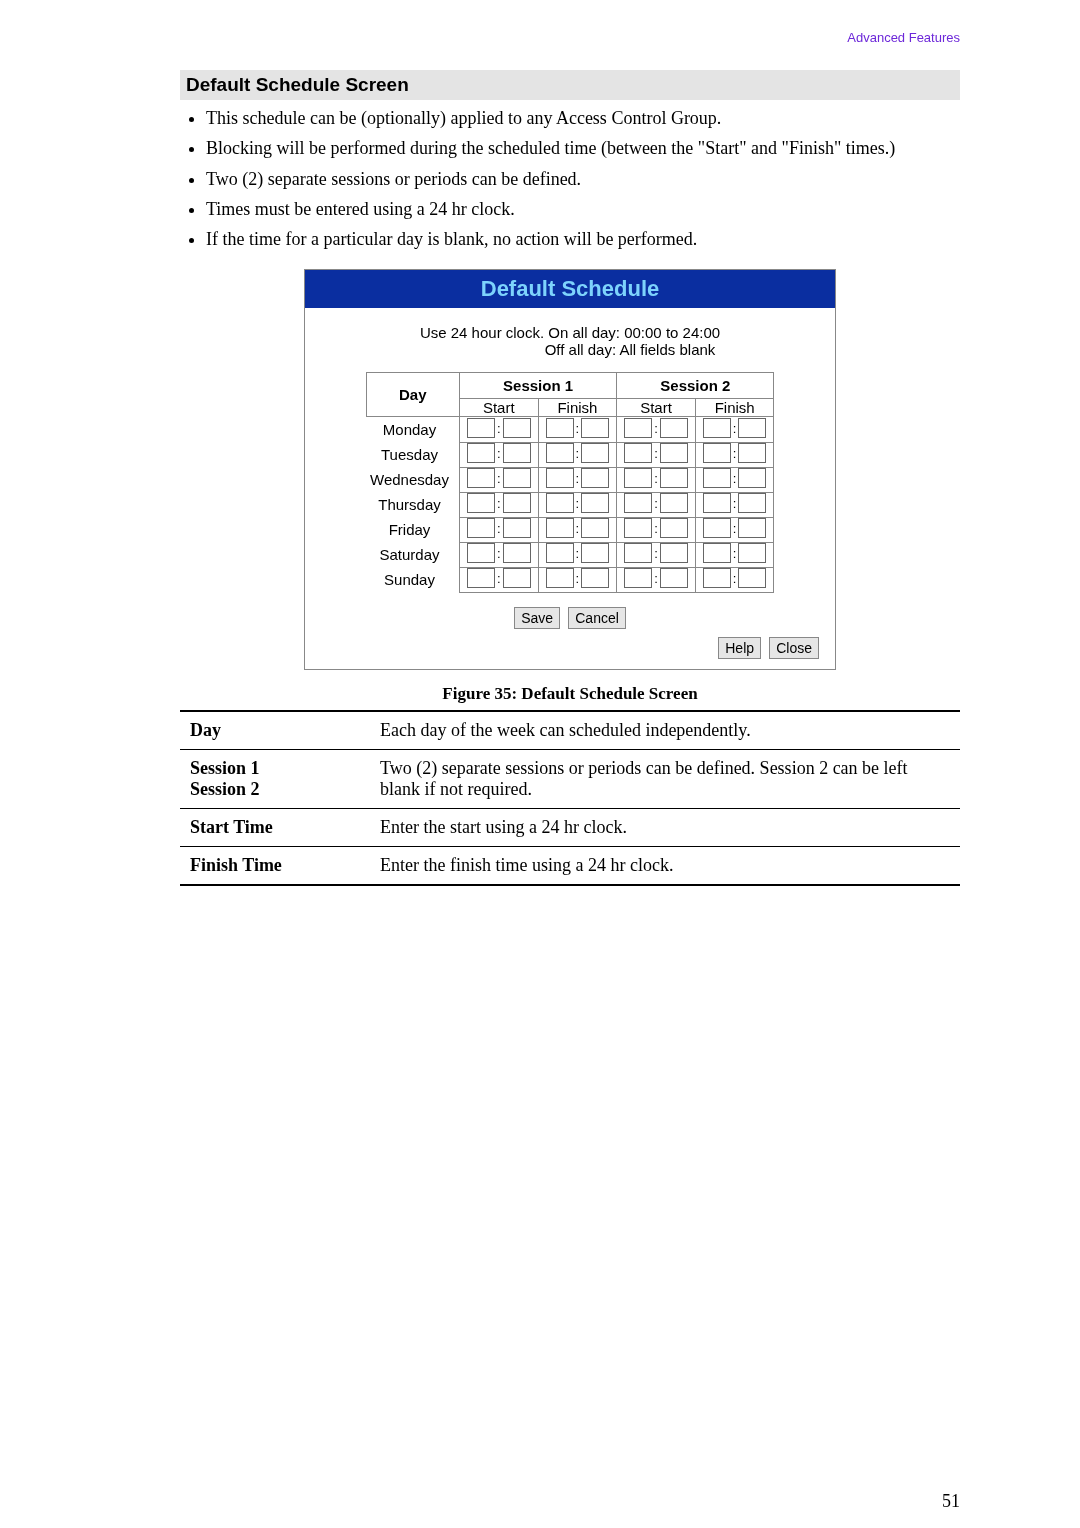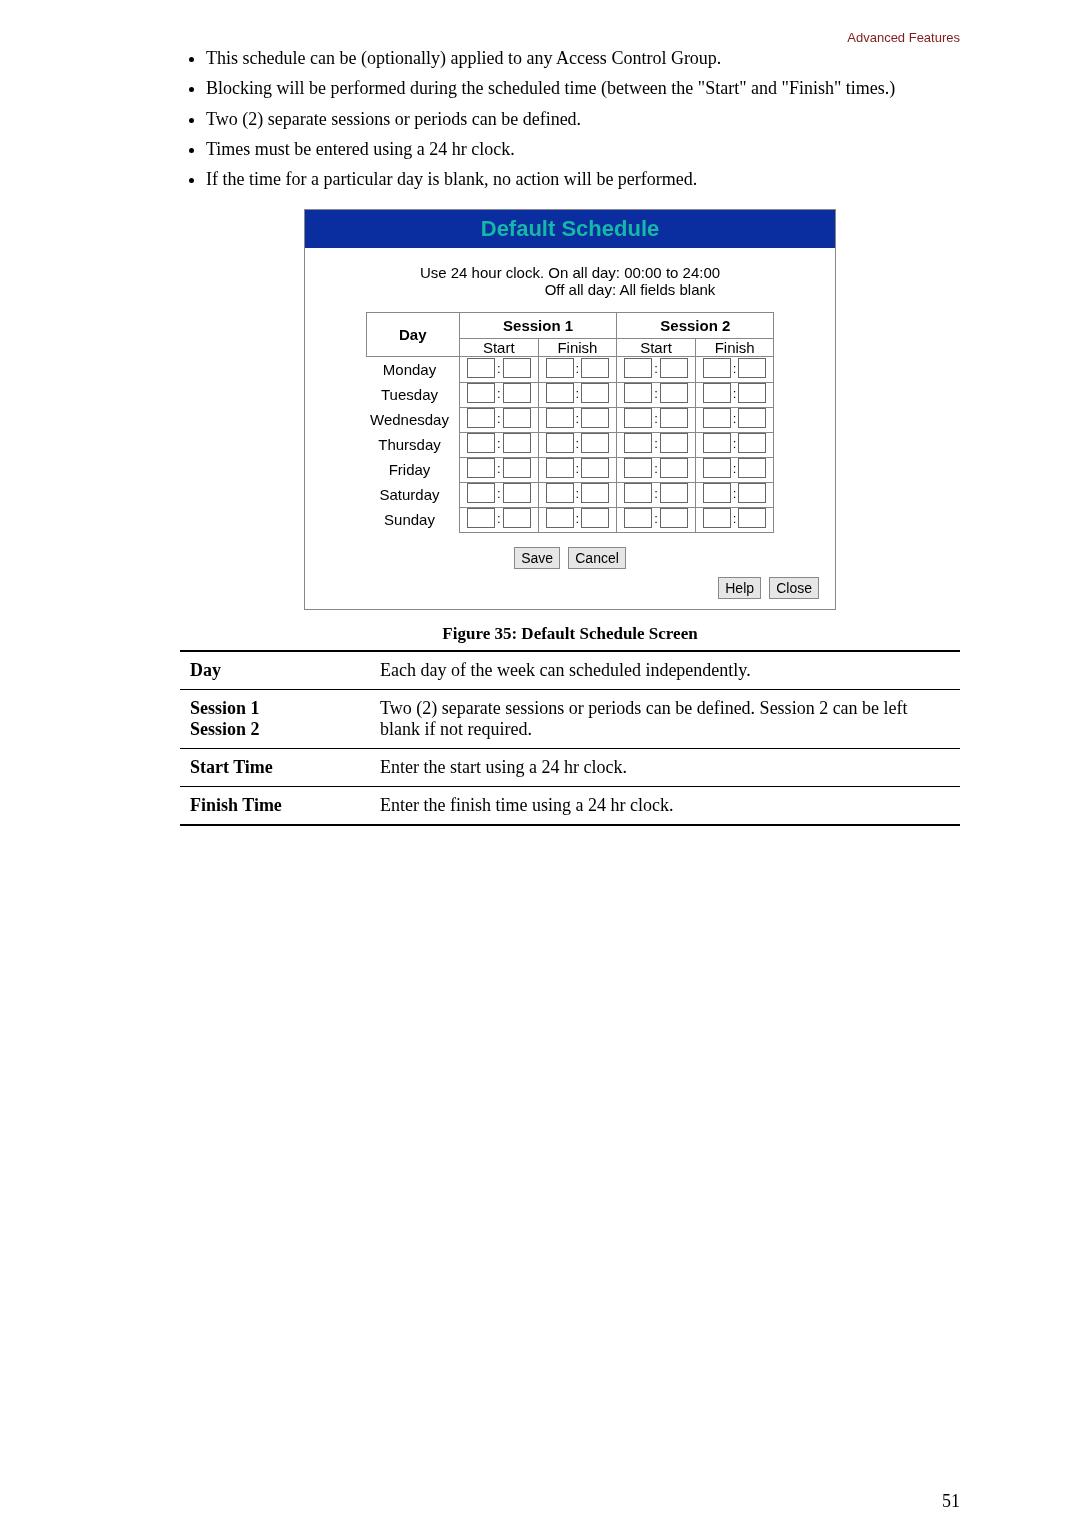--- a/index.html
+++ b/index.html
@@ -12,21 +12,21 @@
   .page {
     width: 1080px;
     height: 1528px;
     box-sizing: border-box;
     padding: 40px 120px 40px 180px;
     position: relative;
   }
   .header-right {
     font-family: Arial, Helvetica, sans-serif;
     font-size: 13px;
-    color: #7f1d1d;
+    color: #6d28d9;
     position: absolute;
     top: 30px;
     right: 120px;
   }
   .section-title-bar {
     margin-top: 30px;
     background: #e4e4e4;
     font-family: Arial, Helvetica, sans-serif;
     font-weight: bold;
     font-size: 19px;
@@ -51,21 +51,21 @@
     display: flex;
     justify-content: center;
     margin-top: 10px;
   }
   .schedule-panel {
     width: 530px;
     border: 1px solid #888;
   }
   .panel-title {
     background: #0a2ea0;
-    color: #14b8a6;
+    color: #7dd3fc;
     font-family: Arial, Helvetica, sans-serif;
     font-weight: bold;
     font-size: 22px;
     text-align: center;
     padding: 6px 4px;
   }
   .panel-body {
     padding: 12px 14px 10px 14px;
     font-family: Arial, Helvetica, sans-serif;
     font-size: 15px;
@@ -182,20 +182,21 @@
     font-size: 18px;
   }
 </style>
 </head>
 <body>
 
 <div class="page">
 
   <div class="header-right">Advanced Features</div>
 
+  <div class="section-title-bar">Default Schedule Screen</div>
 
 
   <ul class="bullets">
     <li>This schedule can be (optionally) applied to any Access Control Group.</li>
     <li>Blocking will be performed during the scheduled time (between the "Start" and "Finish" times.)</li>
     <li>Two (2) separate sessions or periods can be defined.</li>
     <li>Times must be entered using a 24 hr clock.</li>
     <li>If the time for a particular day is blank, no action will be performed.</li>
   </ul>
 

